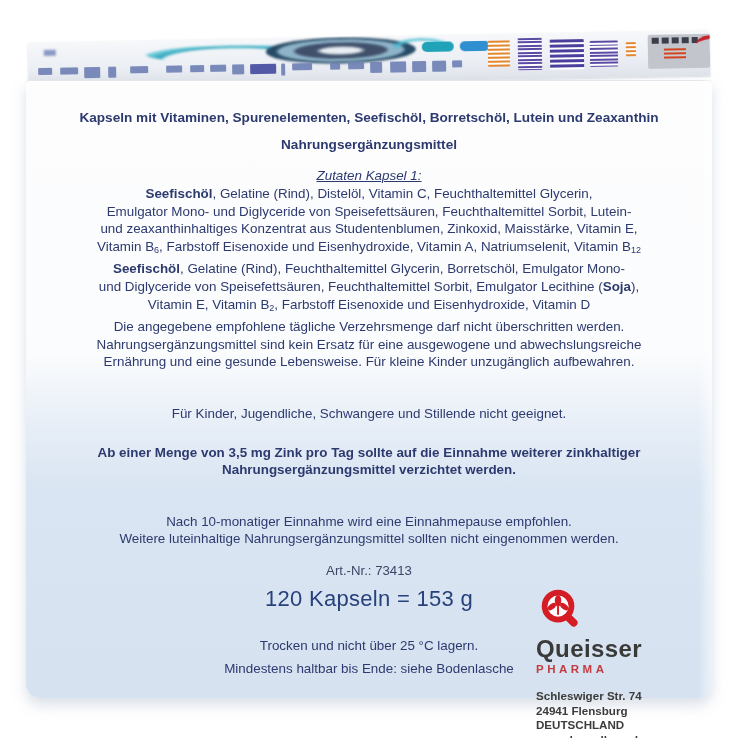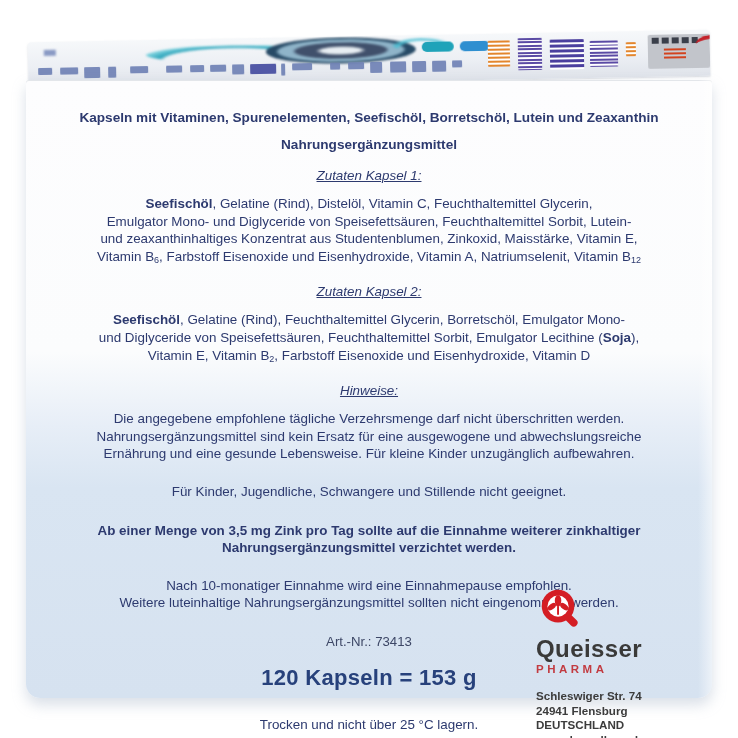--- a/index.html
+++ b/index.html
@@ -46,28 +46,28 @@
     box-shadow:0 7px 14px rgba(150,165,190,.35), inset 0 1px 0 #e3e6ea;
     text-align:center;color:#2d3a6f;}
   .face::after{content:"";position:absolute;right:0;top:0;width:14px;height:100%;
     background:linear-gradient(90deg,rgba(255,255,255,0),rgba(255,255,255,.55));border-radius:0 3px 14px 0;pointer-events:none;}
 
   p{margin:0;}
   .title{font-weight:bold;font-size:13.6px;line-height:16px;}
   .t1{padding-top:30px;}
   .t2{margin-top:11px;}
   .hdr{font-size:13.4px;text-decoration:underline;margin-top:14px;line-height:17px;font-style:italic;}
-  .para{font-size:13.4px;line-height:17.6px;margin-top:11px;}
+  .para{font-size:13.4px;line-height:17.6px;margin-top:1px;}
   .pre{white-space:pre-line;}
   .b{font-weight:bold;}
   .sub{font-size:9px;vertical-align:-2px;}
   .gap-lg{margin-top:21px;font-weight:bold;}
-  .gap-xl{margin-top:20px;}
-  .artnr{font-size:13.2px;margin-top:22px;color:#3d4766;}
-  .big{font-size:22px;font-weight:bold;margin-top:16px;color:#27417b;letter-spacing:.3px;}
+  .gap-xl{margin-top:34px;}
+  .artnr{font-size:13.2px;margin-top:15px;color:#3d4766;}
+  .big{font-size:22px;font-weight:normal;margin-top:8px;color:#27417b;letter-spacing:.3px;}
   .store{font-size:13.4px;margin-top:26px;}
   .store2{font-size:13.4px;margin-top:8px;}
 
   
   .brand{position:absolute;right:16px;top:506px;width:160px;text-align:left;color:#3b3b3a;}
   .brand .qlogo{width:46px;height:46px;display:inline-block;}
   .brand .bname{font-size:24px;font-weight:bold;letter-spacing:.4px;line-height:24px;margin-top:1px;color:#3a3a39;}
   .brand .bdiv{font-size:11.5px;font-weight:bold;letter-spacing:3.5px;color:#c23b41;margin-top:2px;}
   .brand .addr{font-size:11.6px;line-height:14.6px;margin-top:14px;color:#3c3c3c;white-space:pre-line;font-weight:bold;}
 </style>
@@ -124,24 +124,22 @@
     </div>
 
     <div class="face">
 
       <p class="title t1">Kapseln mit Vitaminen, Spurenelementen, Seefischöl, Borretschöl, Lutein und Zeaxanthin</p>
       <p class="title t2">Nahrungsergänzungsmittel</p>
 
       <p class="hdr">Zutaten Kapsel 1:</p>
       <p class="para"><span class="b">Seefischöl</span><span>, Gelatine (Rind), Distelöl, Vitamin C, Feuchthaltemittel Glycerin,</span><br><span>Emulgator Mono- und Diglyceride von Speisefettsäuren, Feuchthaltemittel Sorbit, Lutein-</span><br><span>und zeaxanthinhaltiges Konzentrat aus Studentenblumen, Zinkoxid, Maisstärke, Vitamin E,</span><br><span>Vitamin B</span><span class="sub">6</span><span>, Farbstoff Eisenoxide und Eisenhydroxide, Vitamin A, Natriumselenit, Vitamin B</span><span class="sub">12</span></p>
 
-      <p class="hdr">Zutaten Kapsel 2:</p>
       <p class="para"><span class="b">Seefischöl</span><span>, Gelatine (Rind), Feuchthaltemittel Glycerin, Borretschöl, Emulgator Mono-</span><br><span>und Diglyceride von Speisefettsäuren, Feuchthaltemittel Sorbit, Emulgator Lecithine (</span><span class="b">Soja</span><span>),</span><br><span>Vitamin E, Vitamin B</span><span class="sub">2</span><span>, Farbstoff Eisenoxide und Eisenhydroxide, Vitamin D</span></p>
 
-      <p class="hdr">Hinweise:</p>
       <p class="para pre">Die angegebene empfohlene tägliche Verzehrsmenge darf nicht überschritten werden.
 Nahrungsergänzungsmittel sind kein Ersatz für eine ausgewogene und abwechslungsreiche
 Ernährung und eine gesunde Lebensweise. Für kleine Kinder unzugänglich aufbewahren.</p>
 
       <p class="para gap-xl">Für Kinder, Jugendliche, Schwangere und Stillende nicht geeignet.</p>
       <p class="para pre gap-lg">Ab einer Menge von 3,5 mg Zink pro Tag sollte auf die Einnahme weiterer zinkhaltiger
 Nahrungsergänzungsmittel verzichtet werden.</p>
       <p class="para pre gap-xl">Nach 10-monatiger Einnahme wird eine Einnahmepause empfohlen.
 Weitere luteinhaltige Nahrungsergänzungsmittel sollten nicht eingenommen werden.</p>
 

